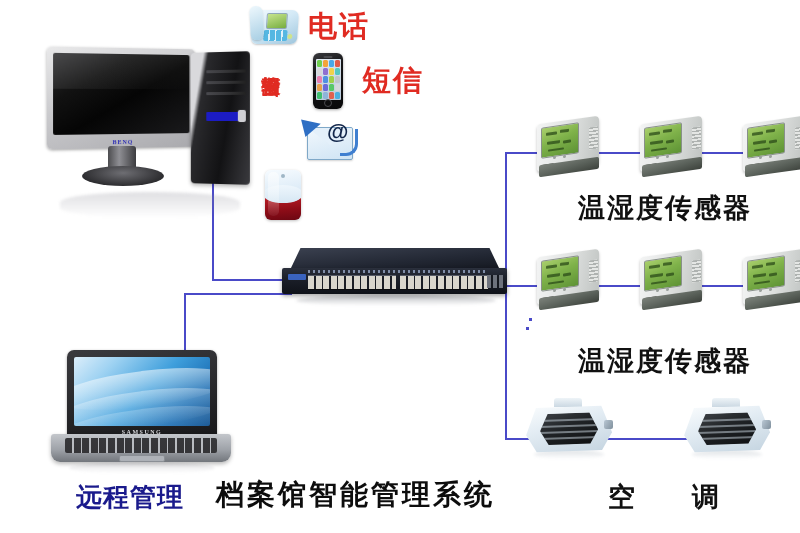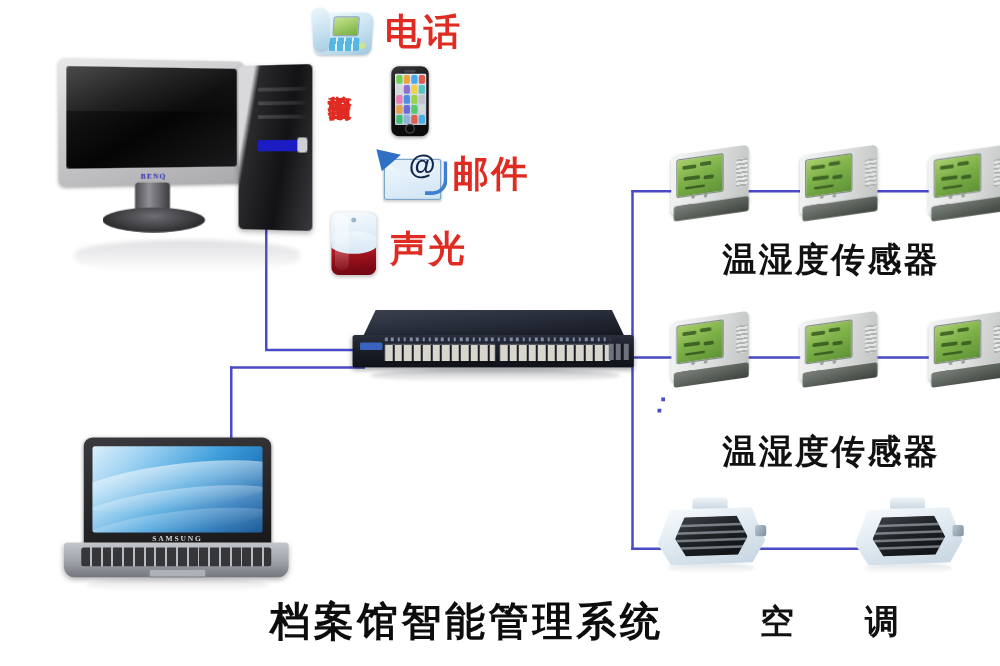--- a/index.html
+++ b/index.html
@@ -22,21 +22,21 @@
   .lbl{position:absolute;white-space:nowrap;line-height:1;}
   .lbl-blue{color:#1a1a8c;font-weight:bold;font-size:26px;
             font-family:"Liberation Serif","DejaVu Serif",serif;letter-spacing:1px;}
   .lbl-red{color:#e02b22;font-weight:bold;font-size:29px;
            font-family:"Liberation Serif","DejaVu Serif",serif;letter-spacing:2px;}
   .lbl-red-v{color:#e02b22;font-weight:bold;font-size:19px;
              font-family:"Liberation Serif","DejaVu Serif",serif;
              writing-mode:vertical-rl;text-orientation:upright;line-height:1.05;}
   .lbl-black{color:#111;font-weight:bold;font-size:27px;
              font-family:"Liberation Serif","DejaVu Serif",serif;letter-spacing:2px;}
-  .lbl-title{color:#0d0d0d;font-weight:bold;font-size:32px;
+  .lbl-title{color:#0d0d0d;font-weight:bold;font-size:28px;
              font-family:"Liberation Serif","DejaVu Serif",serif;letter-spacing:3px;}
 
   
   .pc-wrap{position:absolute;left:30px;top:40px;width:215px;height:175px;}
   .mon-frame{position:absolute;left:18px;top:8px;width:150px;height:100px;
     background:linear-gradient(160deg,#e9e9ea 0%,#c9c9cc 45%,#a9a9ad 100%);
     border-radius:5px;
     box-shadow:0 1px 3px rgba(0,0,0,.35);
     transform:perspective(420px) rotateY(9deg);}
   .mon-screen{position:absolute;left:6px;top:6px;right:6px;bottom:14px;
@@ -303,41 +303,40 @@
         <div class="mb-app" style="background:#58c868;"></div>
         <div class="mb-app" style="background:#d4d7db;"></div>
         <div class="mb-app" style="background:#3fbf6f;"></div>
         <div class="mb-app" style="background:#8fb4d8;"></div>
         <div class="mb-app" style="background:#e0604f;"></div>
         <div class="mb-app" style="background:#4ab0e0;"></div>
       </div>
       <div class="mb-home"></div>
     </div>
   </div>
+  <div class="lbl lbl-red" style="left:362px;top:66px;">短信</div>
 
   <div class="alarm-icon" style="left:305px;top:115px;width:52px;height:46px;">
     <div class="ml-env">
       <div class="ml-flapL"></div>
     </div>
     <div class="ml-arrow"></div>
     <div class="ml-hook"></div>
     <div class="ml-at">@</div>
   </div>
-  <div class="lbl lbl-red" style="left:362px;top:126px;">邮件</div>
 
   <div class="alarm-icon" style="left:265px;top:170px;width:38px;height:52px;">
     <div class="sr-body">
       <div class="sr-red">
         <div class="sr-curve"></div>
       </div>
       <div class="sr-hole"></div>
       <div class="sr-gloss"></div>
     </div>
   </div>
-  <div class="lbl lbl-red" style="left:312px;top:186px;">声光</div>
 
   <div class="sw-wrap">
     <div class="sw-top"></div>
     <div class="sw-face">
       <div class="sw-logo"></div>
       <div class="sw-leds"></div>
       <div class="sw-ports" style="left:26px;width:88px;"></div>
       <div class="sw-ports" style="left:118px;width:88px;"></div>
       <div class="sw-sfp"></div>
     </div>
@@ -487,16 +486,17 @@
         <div class="lap-wave" style="top:52px;opacity:.4;"></div>
       </div>
       <div class="lap-brand">SAMSUNG</div>
     </div>
     <div class="lap-base">
       <div class="lap-keys"></div>
       <div class="lap-pad"></div>
     </div>
     <div class="lap-reflect"></div>
   </div>
+  <div class="lbl lbl-blue" style="left:76px;top:485px;">远程管理</div>
 
   <div class="lbl lbl-title" style="left:216px;top:481px;">档案馆智能管理系统</div>
 
 </div>
 
 </body></html>

